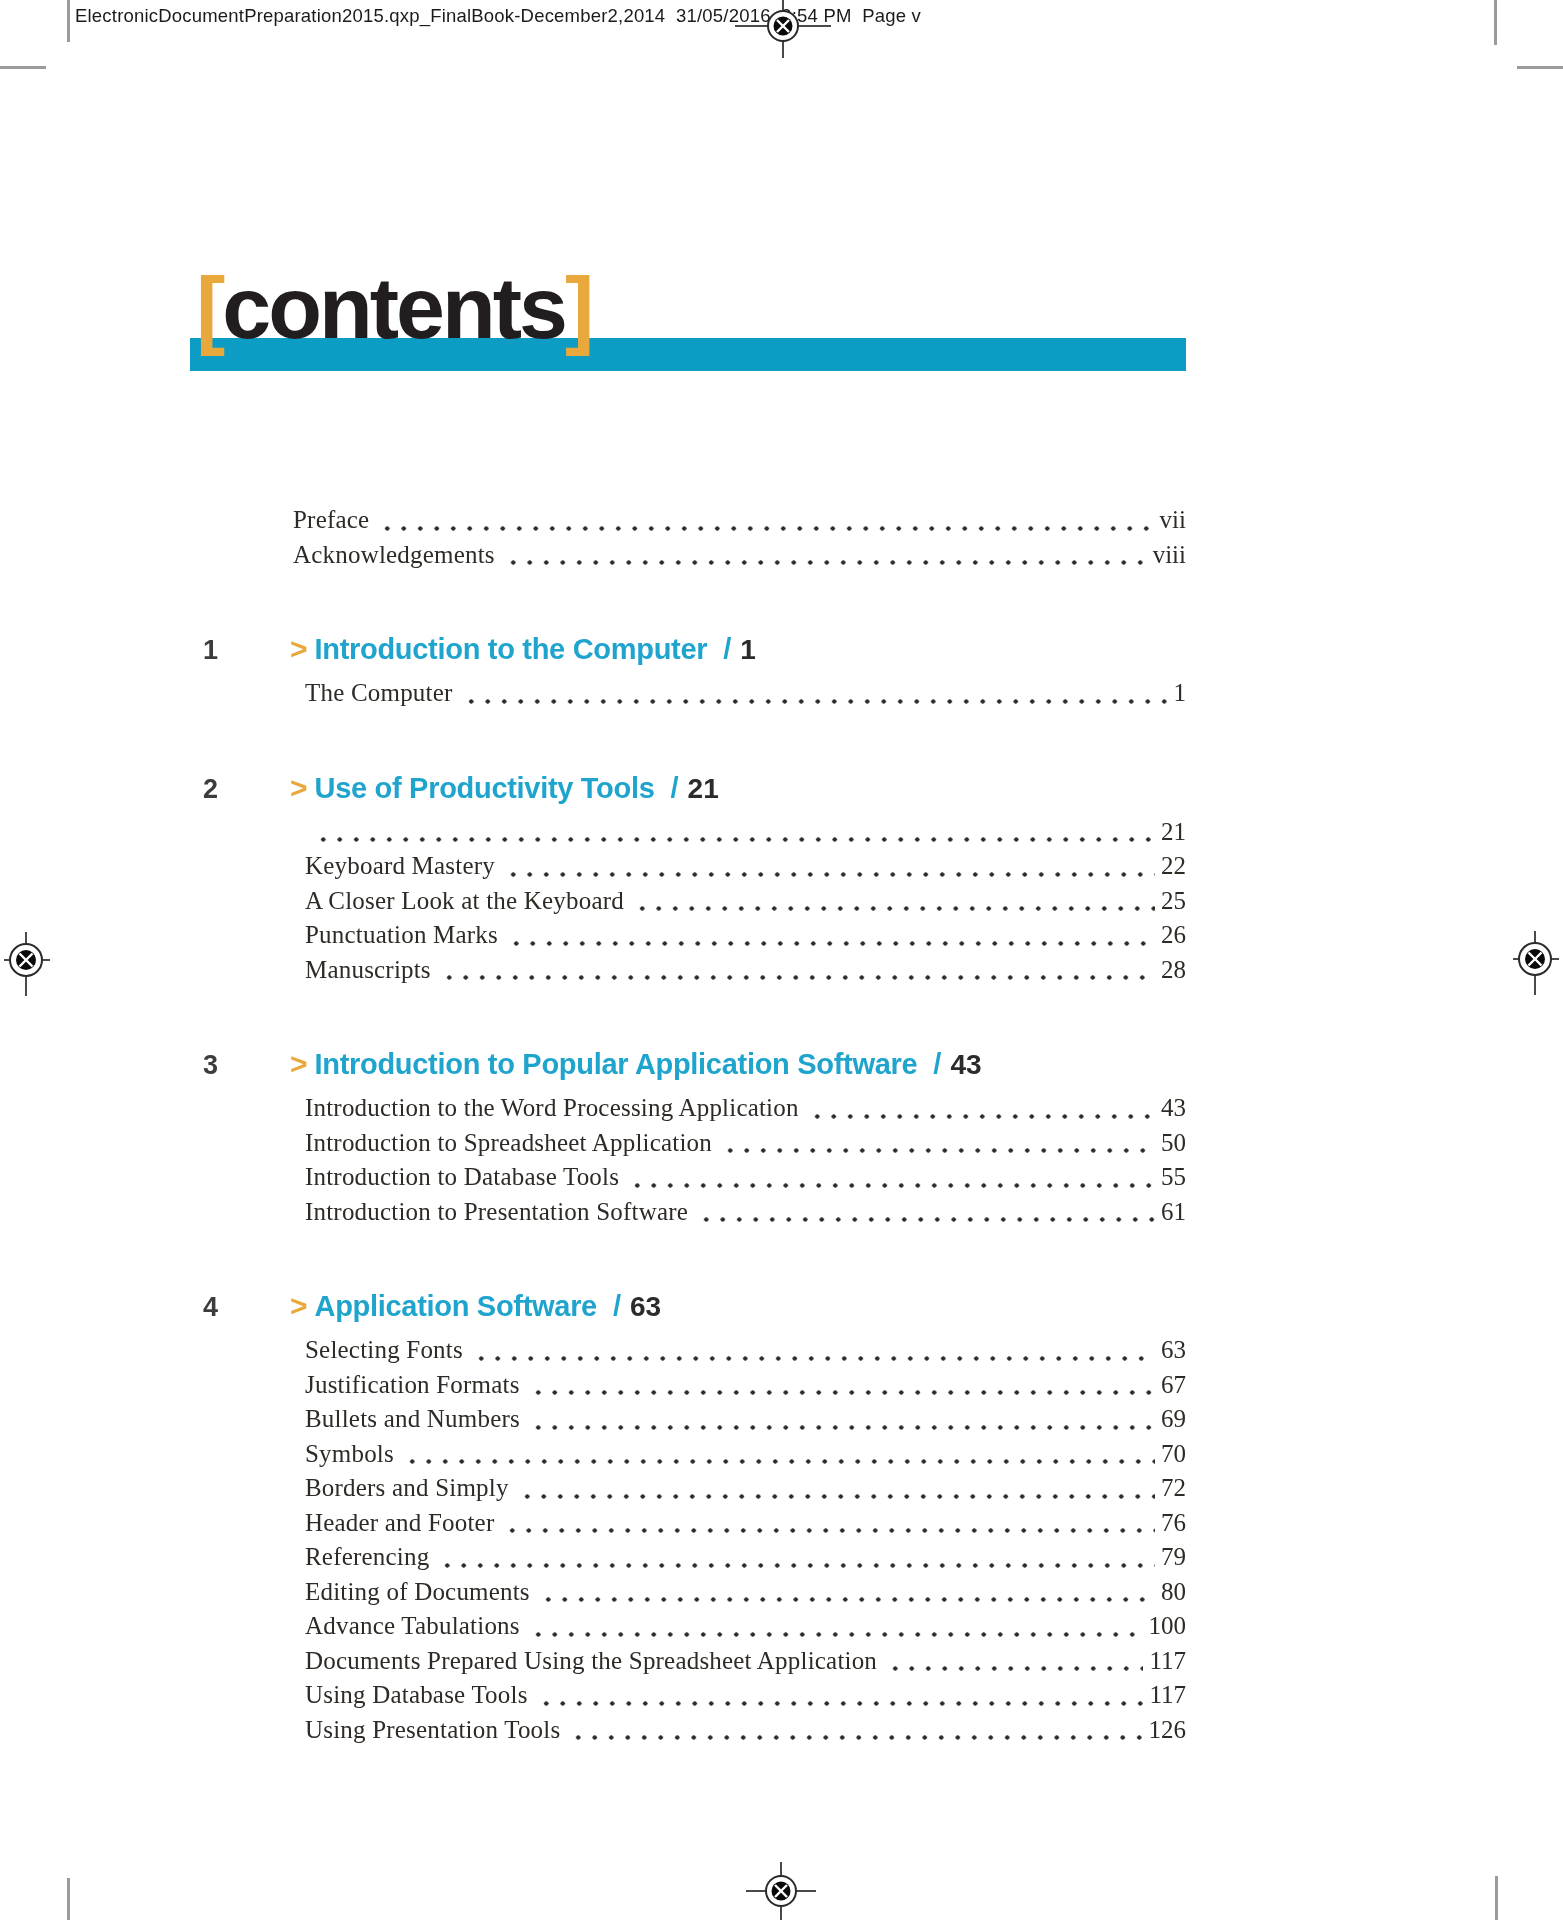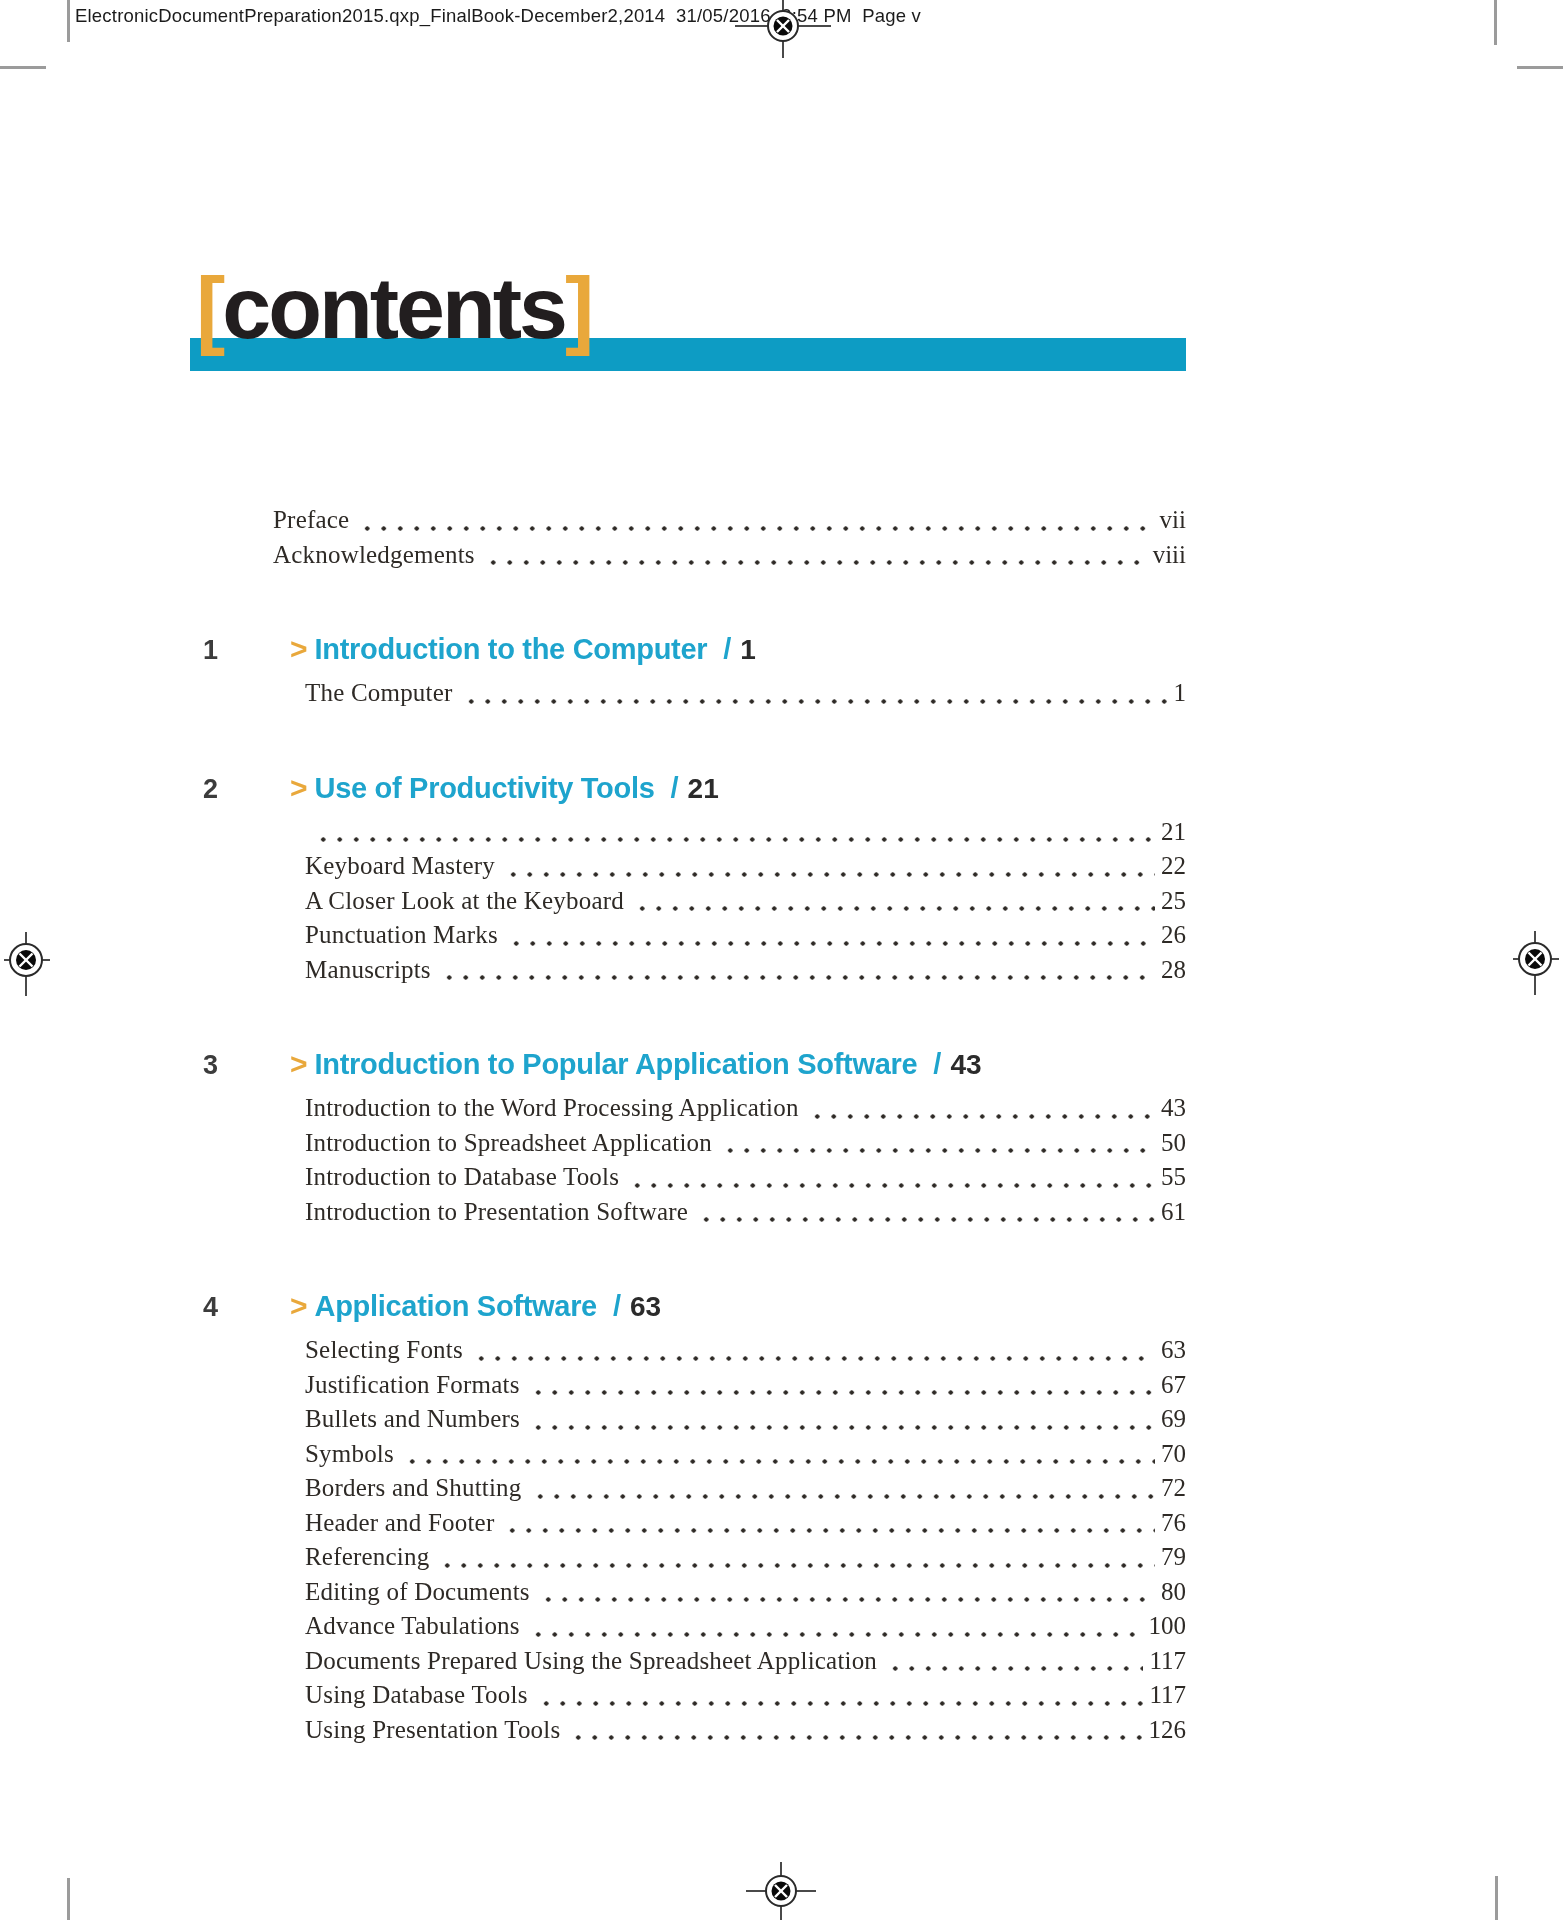--- a/index.html
+++ b/index.html
@@ -39,21 +39,21 @@
     font-size:25px;color:var(--ink);
   }
   .row .label{white-space:nowrap;letter-spacing:.2px;}
   .row .dots{
     flex:1 1 auto;align-self:flex-end;height:7px;margin:0 6px 6px 10px;min-width:24px;
     background-image:radial-gradient(circle, var(--ink) 0 1.9px, transparent 2.4px);
     background-size:16.5px 7px;background-repeat:repeat-x;background-position:0 100%;
   }
   .row .pagenum{white-space:nowrap;}
 
-  .front{margin-left:70px;margin-bottom:10px;}
+  .front{margin-left:90px;margin-bottom:10px;}
   .entries{margin-left:102px;}
   .chapter{margin-top:26px;}
   .chap-head{
     display:flex;align-items:baseline;line-height:40px;margin-bottom:6px;
     font-family:"Liberation Sans", sans-serif;font-weight:bold;white-space:nowrap;
   }
   .chap-num{width:87px;flex:0 0 87px;font-size:27px;color:#3c3c3c;}
   .chap-chevron{color:var(--gold);font-size:30px;margin-right:9px;letter-spacing:-2px;}
   .chap-title{color:var(--teal-head);font-size:29px;letter-spacing:-.3px;margin-top:31px;}
   .chap-slash{color:var(--teal-head);font-size:29px;margin:0 9px 0 16px;}
@@ -229,21 +229,21 @@
             <span class="label">Bullets and Numbers</span>
             <span class="dots"></span>
             <span class="pagenum">69</span>
           </div>
           <div class="row">
             <span class="label">Symbols</span>
             <span class="dots"></span>
             <span class="pagenum">70</span>
           </div>
           <div class="row">
-            <span class="label">Borders and Shutting</span>
+            <span class="label">Borders and Simply</span>
             <span class="dots"></span>
             <span class="pagenum">72</span>
           </div>
           <div class="row">
             <span class="label">Header and Footer</span>
             <span class="dots"></span>
             <span class="pagenum">76</span>
           </div>
           <div class="row">
             <span class="label">Referencing</span>

